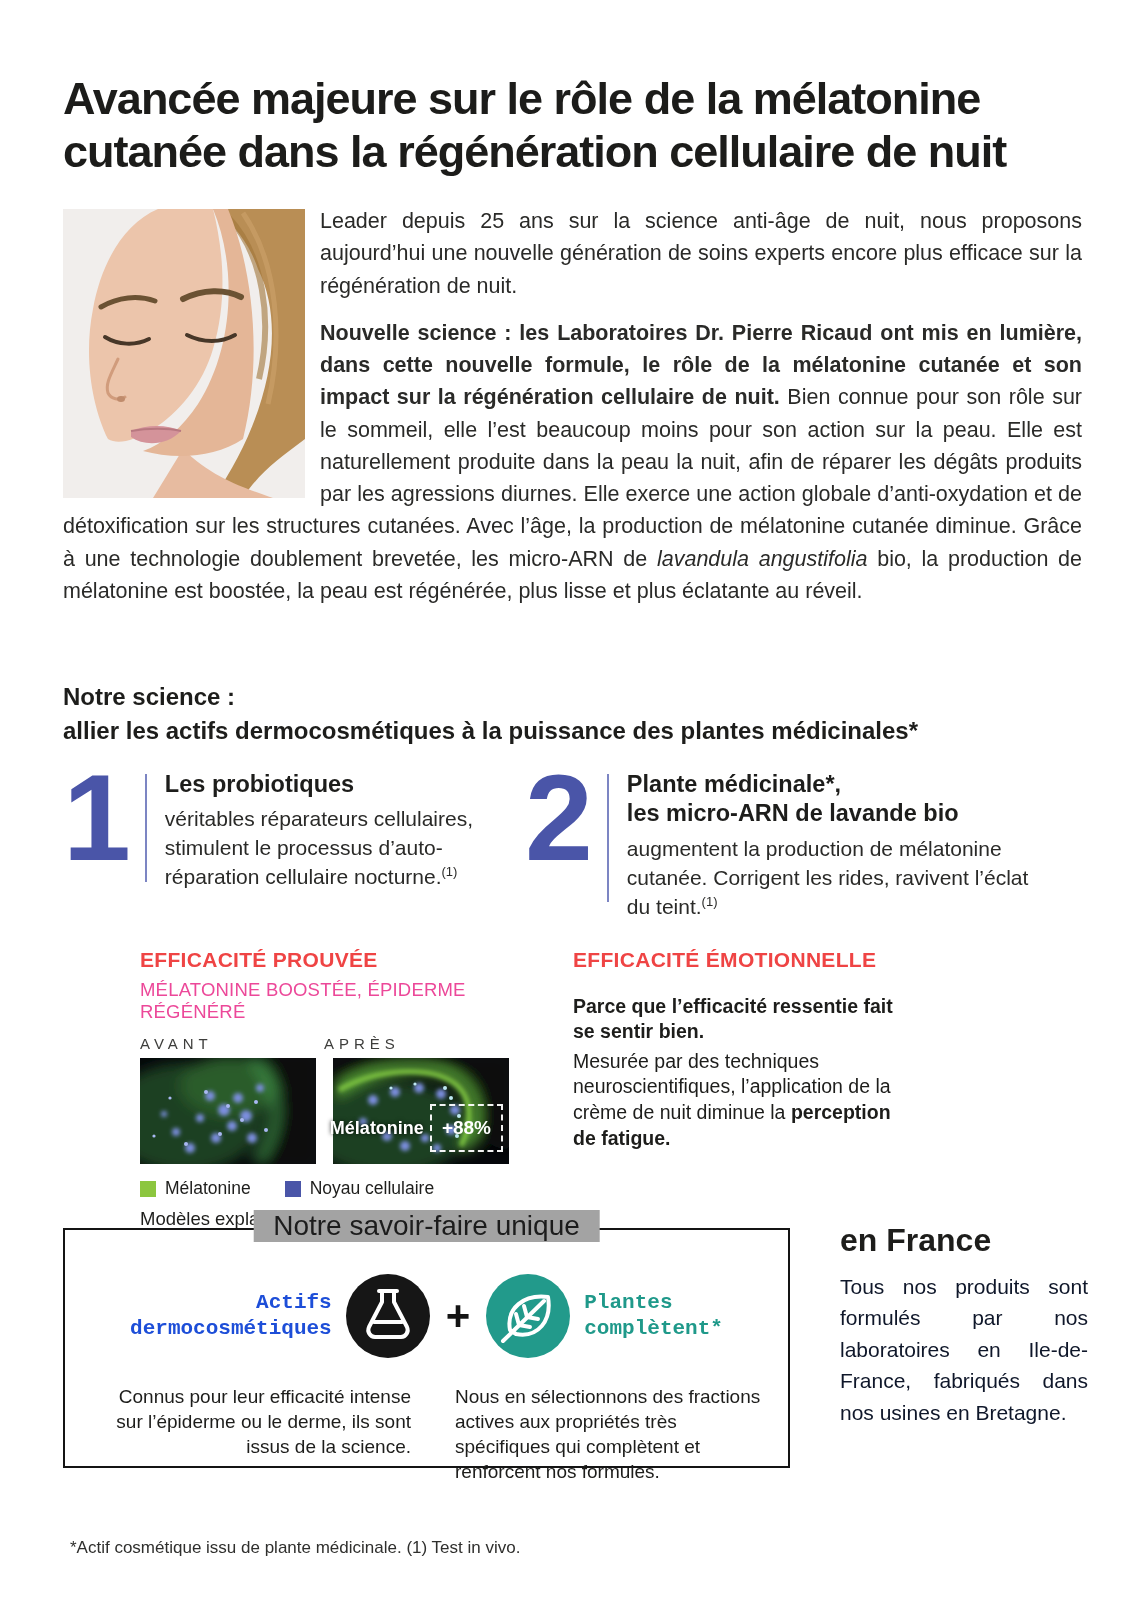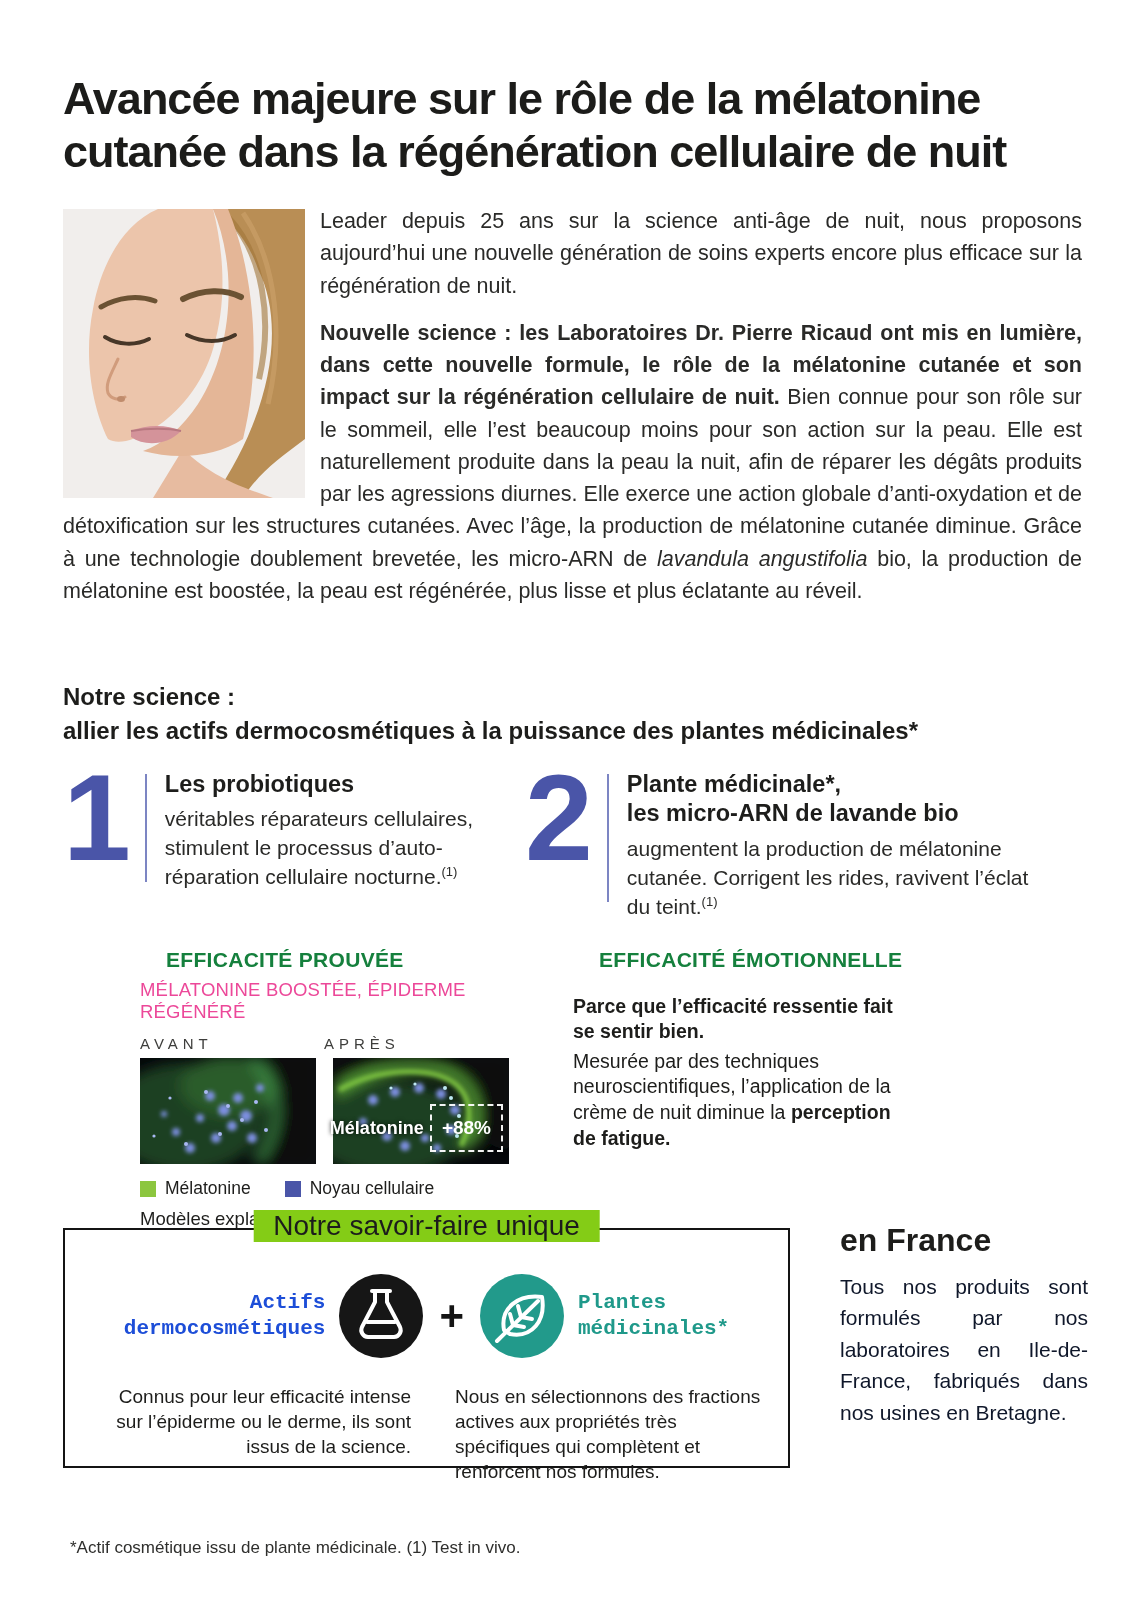--- a/index.html
+++ b/index.html
@@ -34,21 +34,21 @@
   .num-item.first .num-divider { height:108px; }
   .num-item.second .num-divider { height:128px; }
   .num-body { padding-top:2px; }
   .num-title { font-size:23.5px; font-weight:700; line-height:1.25; color:#1d1d1b; }
   .num-text { font-size:21px; line-height:1.38; margin-top:6px; max-width:340px; }
   .num-item.second .num-text { max-width:412px; }
   sup { font-size:.62em; }
 
   
   .proof-col { position:absolute; left:140px; top:948px; width:414px; }
-  .col-heading { font-size:21px; font-weight:700; color:#15803d; letter-spacing:.3px;margin-left:26px; }
+  .col-heading { font-size:21px; font-weight:700; color:#ef4444; letter-spacing:.3px; }
   .proof-sub { font-size:18.5px; color:#ec4899; margin-top:7px; letter-spacing:.2px; }
   .ba-labels { display:flex; margin-top:12px; }
   .ba-label { font-size:15px; letter-spacing:5px; color:#3d3d3b; width:176px; }
   .ba-label + .ba-label { margin-left:8px; }
   .micro-row { display:flex; margin-top:6px; }
   .micro { position:relative; width:176px; height:106px; background:#05070a; }
   .micro + .micro { margin-left:17px; }
   .micro svg { display:block; width:100%; height:100%; }
   .overlay { position:absolute; right:6px; bottom:12px; display:flex; align-items:center; }
   .overlay-label { font-size:18px; font-weight:700; color:#fff; text-shadow:0 0 4px rgba(0,0,0,.8); margin-right:6px; }
@@ -60,21 +60,21 @@
   .swatch-blue { background:#4a55a8; }
   .legend-label { font-size:17.5px; color:#1e1e1c; }
   .proof-caption { font-size:18.5px; margin-top:9px; color:#1e1e1c; }
 
   .emotional-col { position:absolute; left:573px; top:948px; width:430px; }
   .emo-intro { font-size:19.5px; font-weight:700; line-height:1.3; margin-top:22px; max-width:330px; color:#1d1d1b; }
   .emo-text { font-size:19.5px; line-height:1.32; margin-top:4px; max-width:335px; color:#1d1d1b; }
 
   
   .sf-box { position:absolute; left:63px; top:1228px; width:727px; height:240px; border:2px solid #141414; background:#fff; }
-  .sf-title { position:absolute; top:-20px; left:50%; transform:translateX(-50%); background:#84cc16;
+  .sf-title { position:absolute; top:-20px; left:50%; transform:translateX(-50%); background:#a3a3a3;
               padding:0 20px; font-size:28px; color:#1c1c1c; white-space:nowrap; }
   .sf-row { display:flex; align-items:center; justify-content:center; margin-top:44px; }
   .mono-label { font-family:"Liberation Mono","DejaVu Sans Mono",monospace; font-weight:700; font-size:21px; line-height:1.25; }
   .mono-left { text-align:right; color:#1d4ed8; margin-right:14px; }
   .mono-right { text-align:left; color:#1f998a; margin-left:14px; }
   .circle-icon { width:84px; height:84px; border-radius:50%; flex:0 0 84px; }
   .circle-black { background:#161616; }
   .circle-teal { background:#229a8b; }
   .circle-icon svg { display:block; width:100%; height:100%; }
   .plus-sign { font-size:42px; font-weight:700; color:#141414; margin:0 16px; }
@@ -296,21 +296,21 @@
             <path d="M17,67 L58,27"></path>
             <path d="M33,51 L30,40"></path>
             <path d="M41,43 L38,32"></path>
             <path d="M41,43 L52,45"></path>
             <path d="M33,51 L44,53"></path>
           </g>
         </svg>
       </div>
       <div class="mono-label mono-right">
         <span>Plantes</span><br>
-        <span>médicinales*</span>
+        <span>complètent*</span>
       </div>
     </div>
     <div class="sf-cols">
       <div class="sf-col-left">Connus pour leur efficacité intense sur l’épiderme ou le derme, ils sont issus de la science.</div>
       <div class="sf-col-right">Nous en sélectionnons des fractions actives aux propriétés très spécifiques qui complètent et renforcent nos formules.</div>
     </div>
   </div>
 
   <div class="france-col">
     <div class="france-title">

